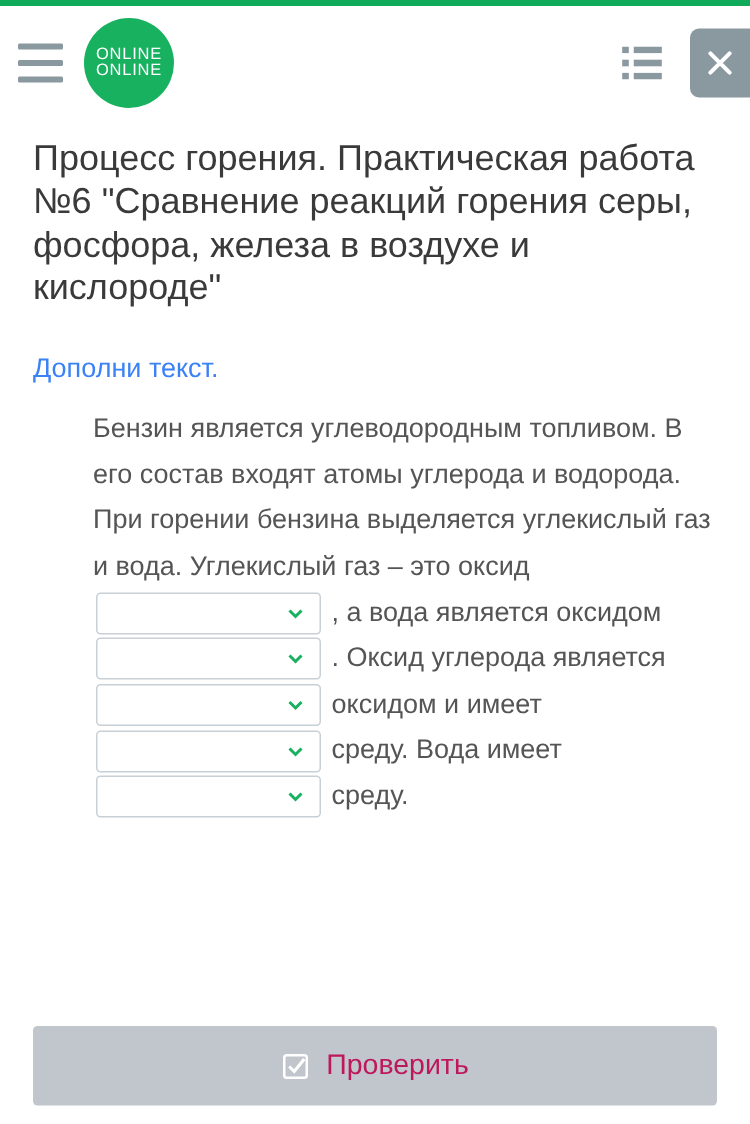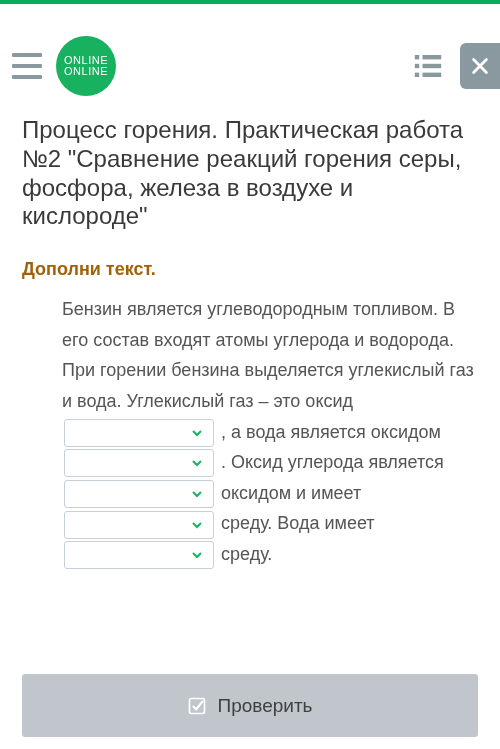--- a/index.html
+++ b/index.html
@@ -1,35 +1,35 @@
 <!DOCTYPE html>
 <html><head>
 <meta charset="utf-8">
 <style>
 * { box-sizing: border-box; margin: 0; padding: 0; }
 html, body { width: 500px; height: 749px; font-family: "Segoe UI", Arial, sans-serif; background: #fff; overflow: hidden; }
 .topstrip { height: 4px; background: #0faa5a; }
-.navbar { display: flex; align-items: center; padding: 8px 12px 20px 12px; margin-top: 24px; }
+.navbar { display: flex; align-items: center; padding: 8px 12px 20px 12px; }
 .menu-icon { width: 30px; height: 26px; display: flex; flex-direction: column; justify-content: space-between; cursor: pointer; }
 .menu-icon span { display: block; height: 4px; background: #8a98a0; border-radius: 1px; }
 .menu-icon span.arrow { width: 100%; }
 .logo { width: 60px; height: 60px; border-radius: 50%; background: #17b15f; color: #fff; display: flex; flex-direction: column; align-items: center; justify-content: center; font-size: 11px; line-height: 1; margin-left: 14px; letter-spacing: 0.5px; font-weight: 500; }
 .spacer { flex: 1; }
 .list-icon { width: 28px; height: 22px; margin-right: 18px; cursor: pointer; }
 .list-icon svg { width: 100%; height: 100%; }
 .close-box { width: 40px; height: 46px; background: #8a98a0; border-radius: 6px 0 0 6px; display: flex; align-items: center; justify-content: center; margin-right: -12px; cursor: pointer; }
 .close-box svg { width: 22px; height: 22px; }
 .content { padding: 0 22px; }
 .title { font-size: 24px; line-height: 1.2; color: #3a3a3a; font-weight: 500; margin-bottom: 28px; }
-.subtitle { font-size: 18px; font-weight: 700; color: #a16207; margin-bottom: 14px; }
+.subtitle { font-size: 18px; font-weight: 400; color: #3b82f6; margin-bottom: 14px; }
 .bodytext { font-size: 18px; line-height: 1.7; color: #555; margin-left: 40px; }
 .dropdown { display: inline-flex; align-items: center; justify-content: flex-end; width: 150px; height: 28px; border: 1px solid #c7d0d6; border-radius: 3px; background: #fff; vertical-align: middle; padding-right: 8px; cursor: pointer; margin: 0 2px; }
 .dropdown.small { width: 150px; }
 .dropdown svg { width: 16px; height: 16px; }
-.check-btn { position: absolute; bottom: 12px; left: 22px; right: 22px; height: 63px; background: #c0c6cb; color: #404040; font-size: 19px; border: none; border-radius: 3px; display: flex; align-items: center; justify-content: center; gap: 10px; cursor: pointer; }
+.check-btn { position: absolute; bottom: 12px; left: 22px; right: 22px; height: 53px; background: #c0c6cb; color: #be185d; font-size: 19px; border: none; border-radius: 3px; display: flex; align-items: center; justify-content: center; gap: 10px; cursor: pointer; }
 .check-btn svg { width: 20px; height: 20px; }
 </style>
 </head>
 <body>
 
 <div class="topstrip"></div>
 
 <div class="navbar">
   <div class="menu-icon">
     <span></span>
@@ -52,21 +52,21 @@
       </svg>
   </div>
   <div class="close-box">
     <svg viewBox="0 0 24 24">
         <path d="M5 5 L19 19 M19 5 L5 19" stroke="#fff" stroke-width="3" stroke-linecap="round"></path>
       </svg>
   </div>
 </div>
 
 <div class="content">
-  <div class="title">Процесс горения. Практическая работа №2 "Сравнение реакций горения серы, фосфора, железа в воздухе и кислороде"</div>
+  <div class="title">Процесс горения. Практическая работа №6 "Сравнение реакций горения серы, фосфора, железа в воздухе и кислороде"</div>
   <div class="subtitle">Дополни текст.</div>
   <div class="bodytext">
     <span>Бензин является углеводородным топливом. В его состав входят атомы углерода и водорода. При горении бензина выделяется углекислый газ и вода. Углекислый газ – это оксид </span><span class="dropdown">
         <svg viewBox="0 0 24 24">
           <path d="M6 9 L12 15 L18 9" fill="none" stroke="#17b15f" stroke-width="3"></path>
         </svg>
       </span><span> , а вода является оксидом </span><span class="dropdown">
         <svg viewBox="0 0 24 24">
           <path d="M6 9 L12 15 L18 9" fill="none" stroke="#17b15f" stroke-width="3"></path>
         </svg>

